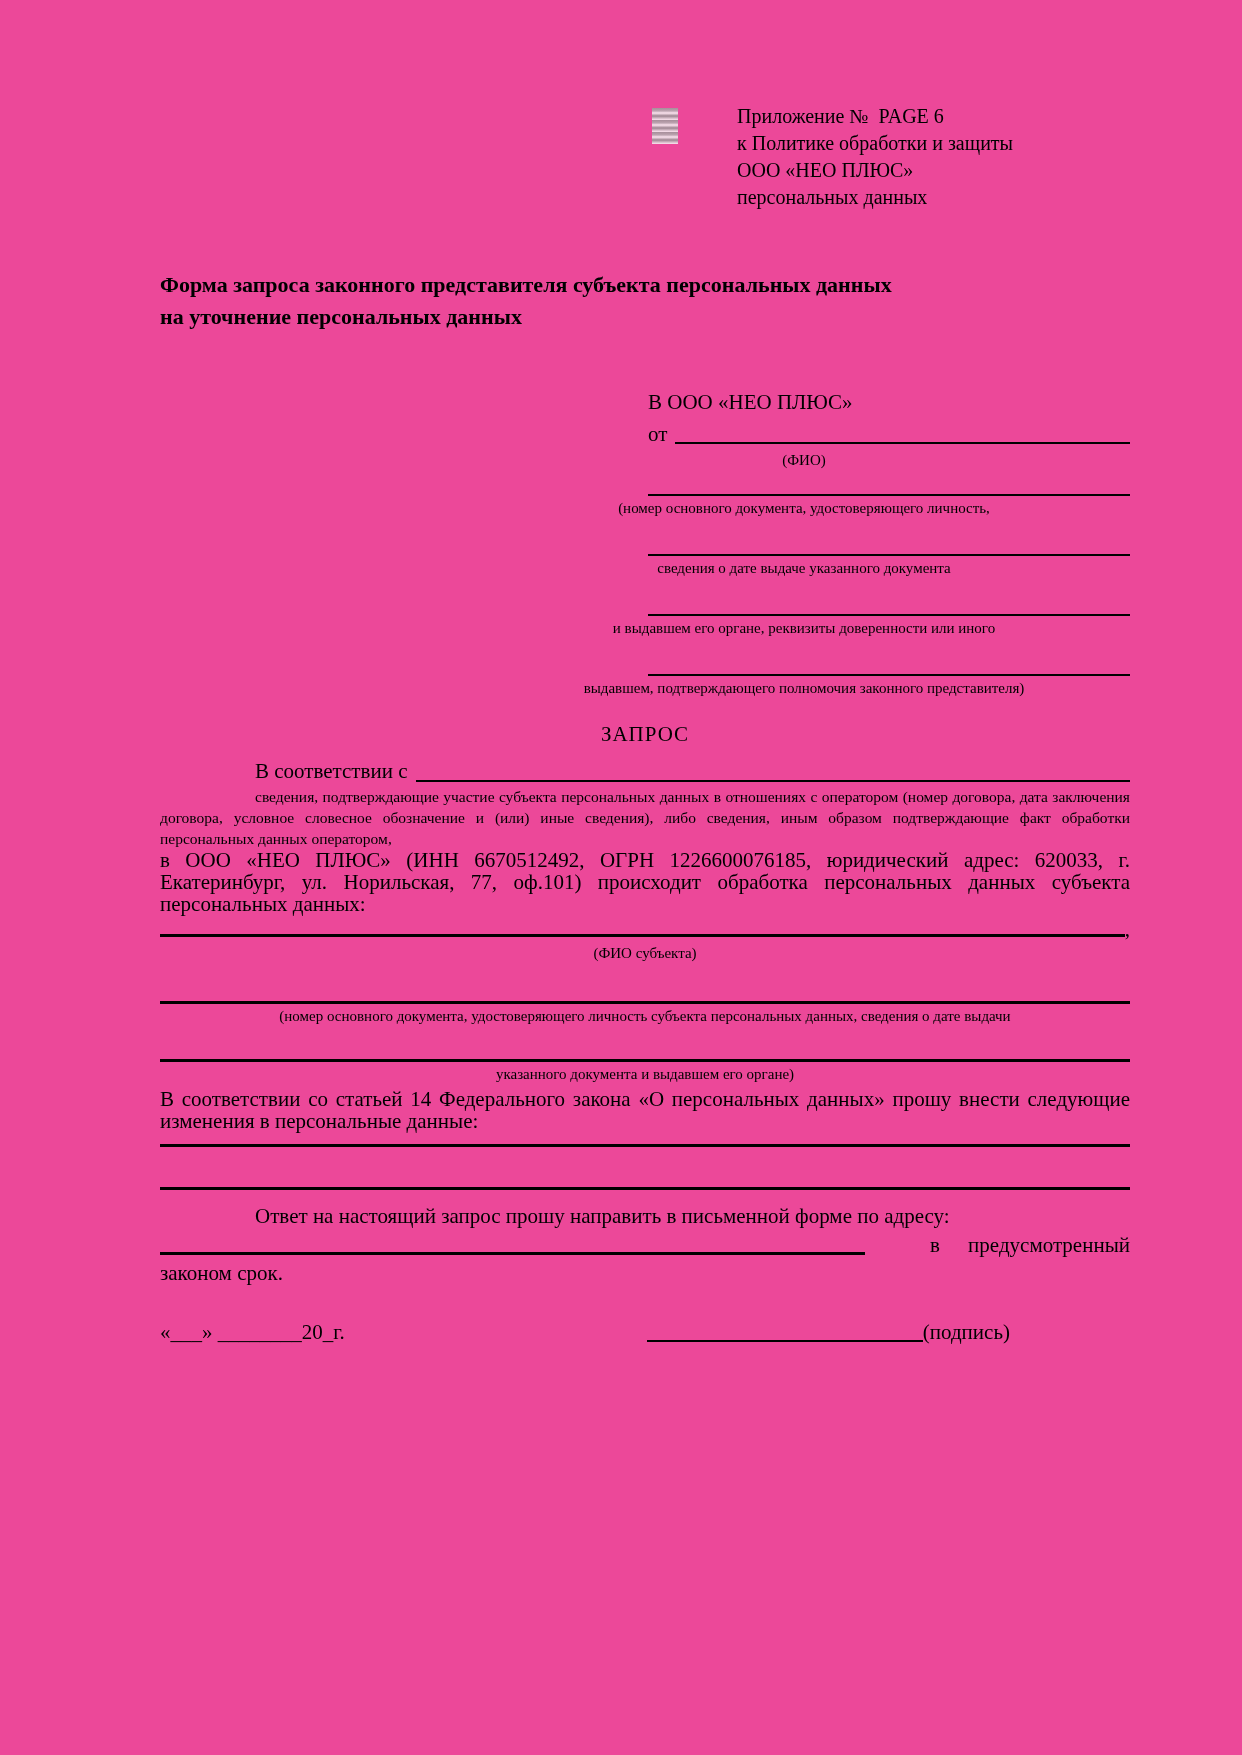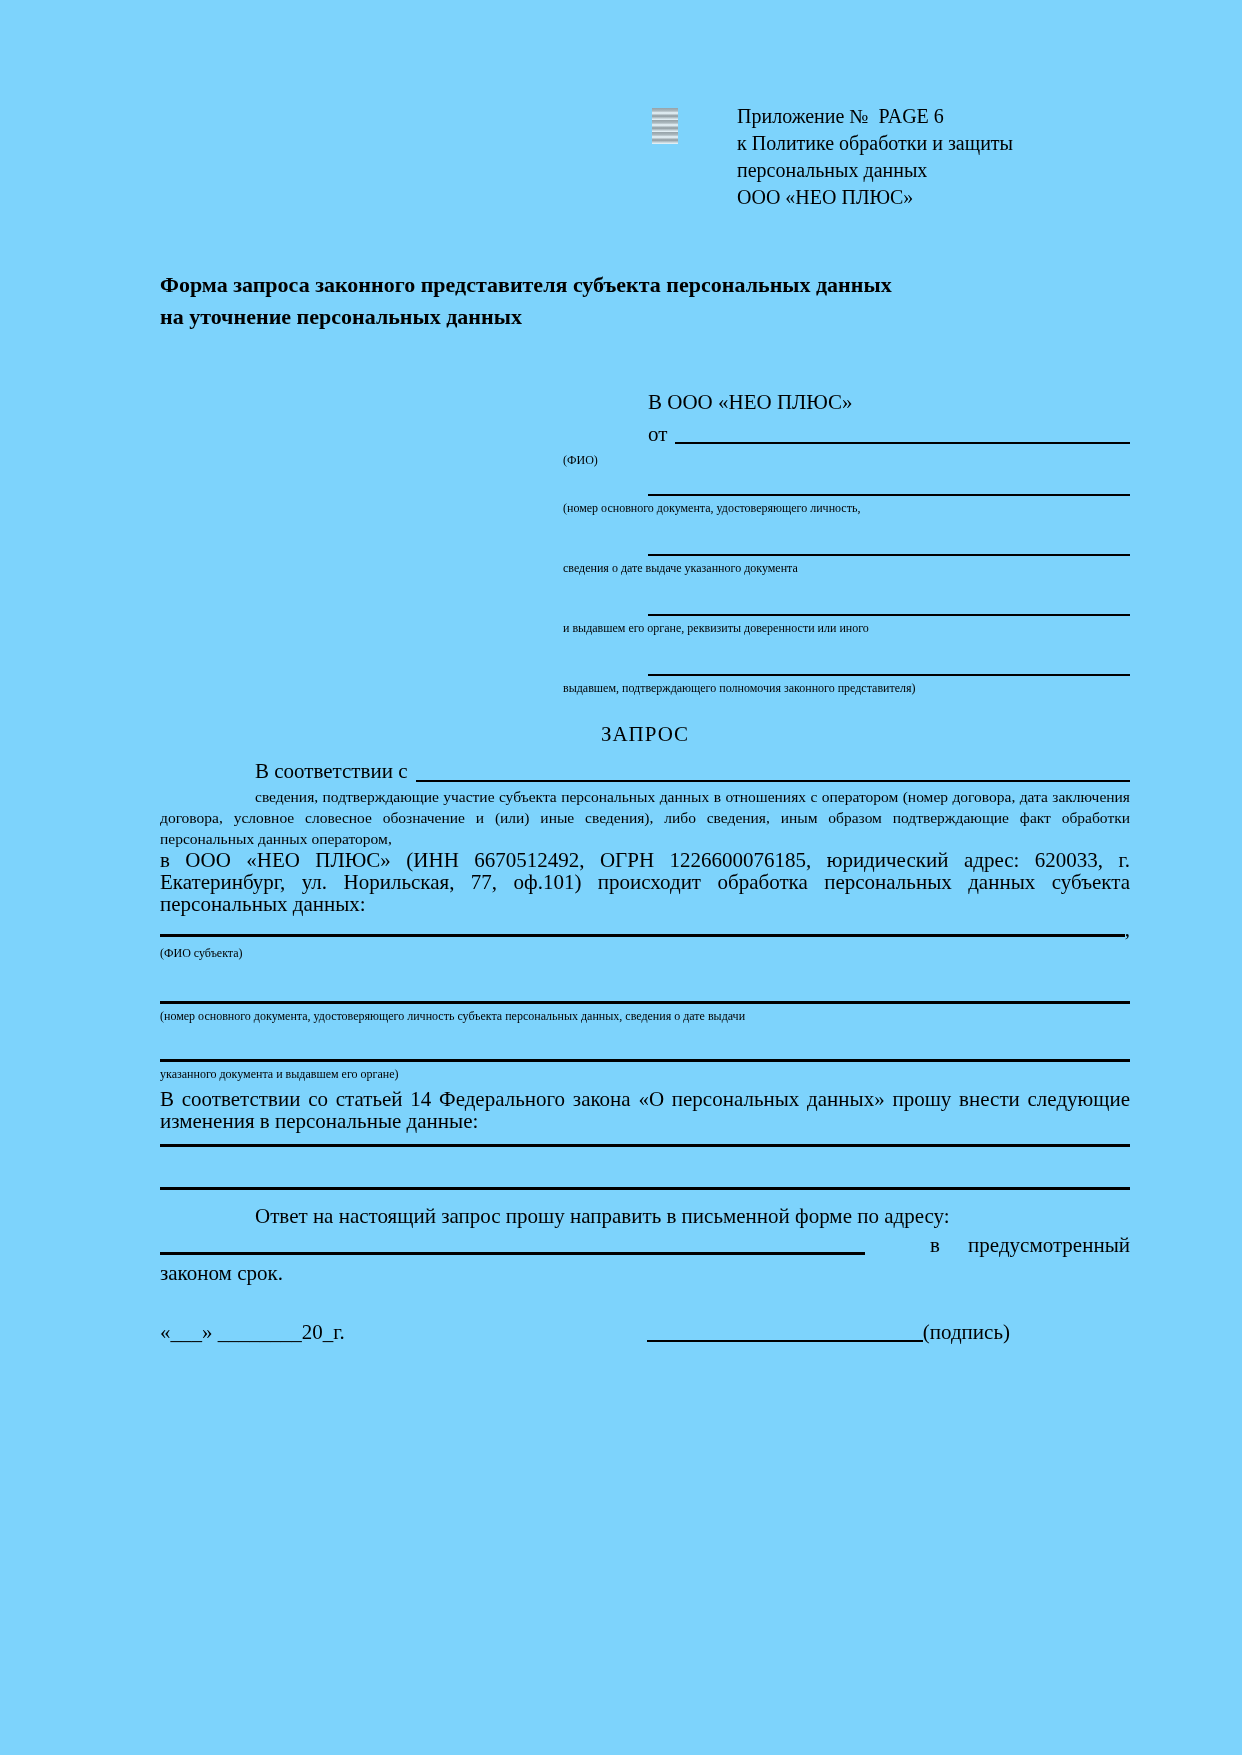--- a/index.html
+++ b/index.html
@@ -1,21 +1,21 @@
 <!DOCTYPE html>
 <html><head>
 <meta charset="utf-8">
 <style>
   * { box-sizing: border-box; }
   html, body { margin: 0; padding: 0; background: #ffffff; }
   .page {
     position: relative;
     width: 1242px;
     height: 1755px;
-    background: #7dd3fc;
+    background: #ec4899;
     color: #000000;
     font-family: "Liberation Serif", "DejaVu Serif", serif;
     font-size: 21px;
     overflow: hidden;
   }
   .content { position: absolute; left: 160px; top: 0; width: 970px; }
 
   
   .blur-artifact {
     position: absolute; left: 652px; top: 108px; width: 26px; height: 36px;
@@ -37,21 +37,21 @@
     line-height: 32px;
   }
 
   .addressee { margin-left: 488px; width: 482px; margin-top: 56px; }
   .addressee .to { line-height: 26px; }
   .row { display: flex; align-items: baseline; }
   .fill { flex: 1 1 auto; align-self: flex-end; border-bottom: 2px solid #000; margin-bottom: 4px; }
   .from-row { margin-top: 6px; line-height: 27px; }
   .from-row .fill { margin-left: 8px; }
 
-  .caption { font-size: 12px; line-height: 20px; white-space: nowrap; }
+  .caption { font-size: 15px; line-height: 20px; text-align: center; white-space: nowrap; }
   .addressee .caption { position: relative; left: -85px; }
   .blank { border-bottom: 2px solid #000; height: 0; }
   .addressee .blank.b1 { margin-top: 24px; }
   .addressee .blank.bn { margin-top: 36px; }
   .addressee .caption { margin-top: 2px; }
 
   .zapros { margin-top: 22px; text-align: center; line-height: 29px; letter-spacing: 1px; }
 
   .intro-row { margin-top: 8px; line-height: 29px; }
   .intro-row .lead { padding-left: 95px; white-space: nowrap; }
@@ -92,22 +92,22 @@
 
 <div class="page">
 
   <div class="blur-artifact"></div>
 
   <div class="content">
 
     <div class="header">
       <div>Приложение №&nbsp; PAGE 6</div>
       <div>к Политике обработки и защиты</div>
+      <div>ООО «НЕО ПЛЮС»</div>
       <div>персональных данных</div>
-      <div>ООО «НЕО ПЛЮС»</div>
     </div>
 
     <div class="title">
       <div>Форма запроса законного представителя субъекта персональных данных</div>
       <div>на уточнение персональных данных</div>
     </div>
 
     <div class="addressee">
       <div class="to">В ООО «НЕО ПЛЮС»</div>
       <div class="row from-row">

